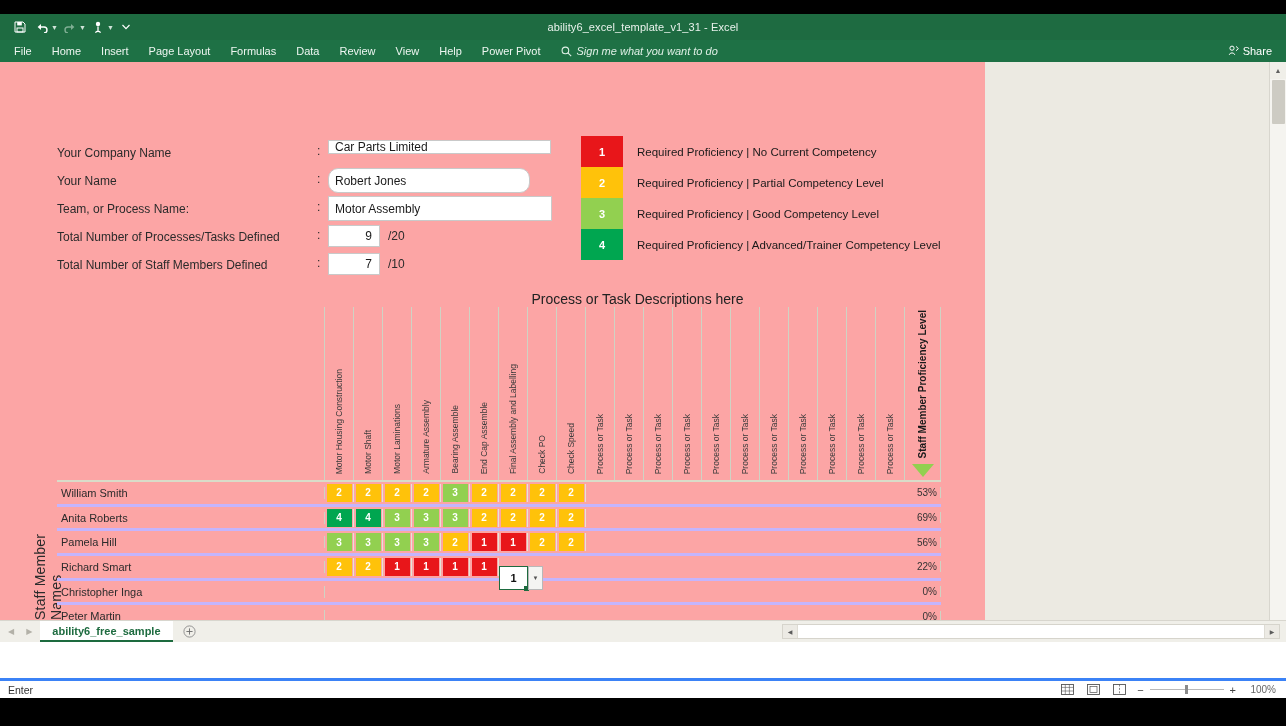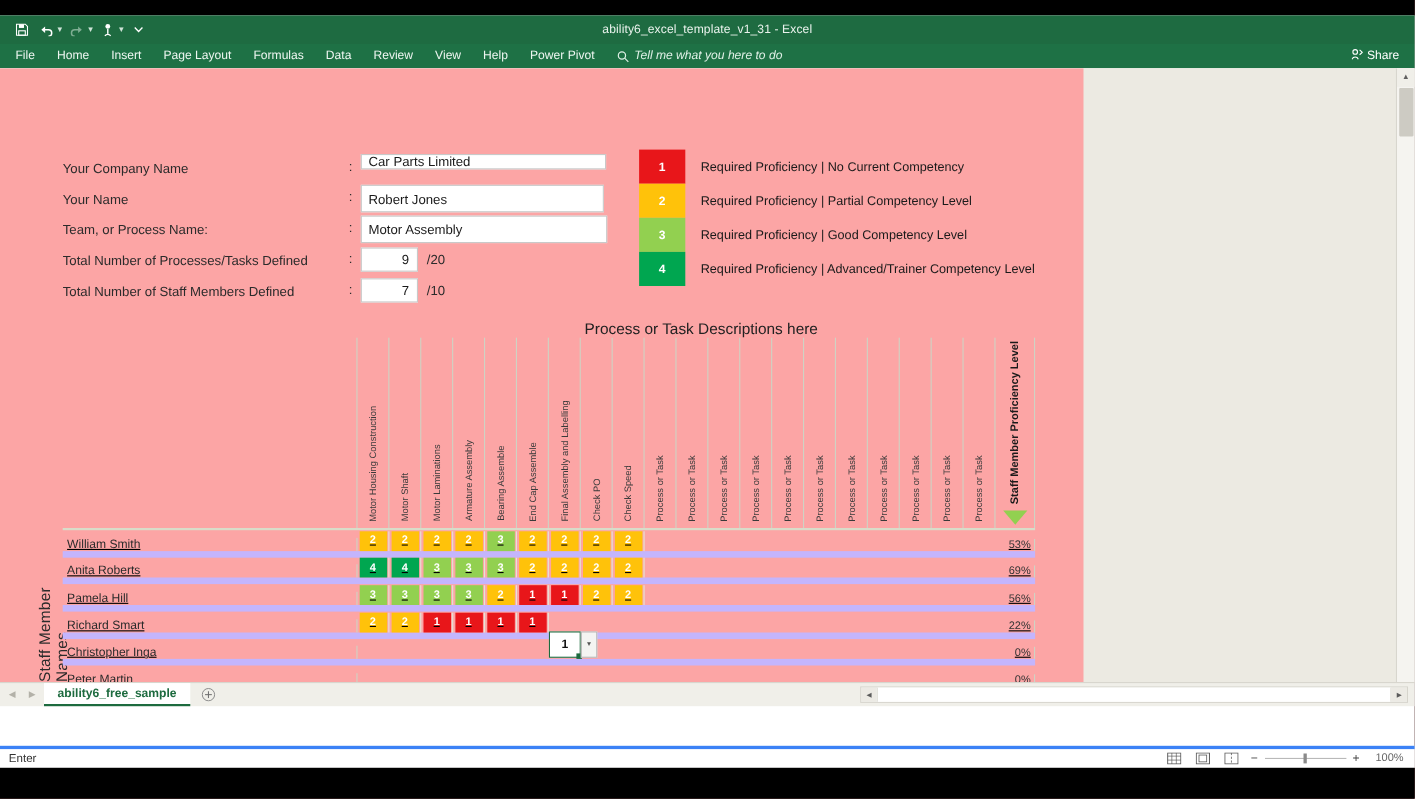--- a/index.html
+++ b/index.html
@@ -150,23 +150,22 @@
     text-align:center; line-height:14px;
   }
   .hdr-prof .tri {
     position:absolute; bottom:3px; left:50%; transform:translateX(-50%);
     width:0; height:0; border-left:11px solid transparent;
     border-right:11px solid transparent; border-top:13px solid #92d050;
   }
 
   .matrix-body { border-top:2px solid #d9dcc9; }
   .row {
-    display:flex; height:24.7px; align-items:flex-end;
-    border-bottom:6px solid #c4b5fd;
-    text-decoration:underline;
+    display:flex; height:24.7px; align-items:center;
+    border-bottom:3px solid #c4b5fd;
   }
   .row .namecell {
     width:268px; display:flex; align-items:center;
     padding-left:4px; font-size:11px; color:#2b2b2b;
     border-right:1px solid #cfd3c4;
   }
   .row .cell {
     width:29px; border-right:1px solid #e3e5d8;
     display:flex; align-items:center; justify-content:center;
     position:relative;
@@ -309,21 +308,21 @@
     <div class="tab">View</div>
     <div class="tab">Help</div>
     <div class="tab">Power Pivot</div>
     <div class="tellme">
       <span>
         <svg width="11" height="11" viewBox="0 0 11 11">
             <circle cx="4.4" cy="4.4" r="3.3" fill="none" stroke="#dff0e6" stroke-width="1.1"></circle>
             <path d="M6.9 6.9 L10.2 10.2" stroke="#dff0e6" stroke-width="1.1"></path>
           </svg>
       </span>
-      <span>Tell me what you here to do</span>
+      <span>Sign me what you want to do</span>
     </div>
     <div class="share">
       <span>
         <svg width="11" height="11" viewBox="0 0 11 11">
             <circle cx="4" cy="3.2" r="2.1" fill="none" stroke="#ffffff" stroke-width="1"></circle>
             <path d="M1.2 9.8 a3 3 0 0 1 5.6 0" fill="none" stroke="#ffffff" stroke-width="1"></path>
             <path d="M8 1.4 L10.4 3.6 L8 5.8" fill="none" stroke="#ffffff" stroke-width="1"></path>
           </svg>
       </span>
       <span>Share</span>
@@ -338,21 +337,21 @@
         <div class="form-row" style="left:57px; top:79px;">
           <span class="form-label">Your Company Name</span>
         </div>
         <span class="colon" style="top:82px;">:</span>
         <div class="input" style="left:328px; top:78px; width:223px; height:14px;">Car Parts Limited</div>
 
         <div class="form-row" style="left:57px; top:107px;text-align:right;">
           <span class="form-label">Your Name</span>
         </div>
         <span class="colon" style="top:110px;">:</span>
-        <div class="input" style="left:328px; top:106px; width:221px; height:25px;">Robert Jones</div>
+        <div class="input" style="left:328px; top:106px; width:202px; height:25px;border-radius:10px;">Robert Jones</div>
 
         <div class="form-row" style="left:57px; top:135px;">
           <span class="form-label">Team, or Process Name:</span>
         </div>
         <span class="colon" style="top:138px;">:</span>
         <div class="input" style="left:328px; top:134px; width:224px; height:25px;">Motor Assembly</div>
 
         <div class="form-row" style="left:57px; top:163px;">
           <span class="form-label">Total Number of Processes/Tasks Defined</span>
         </div>

